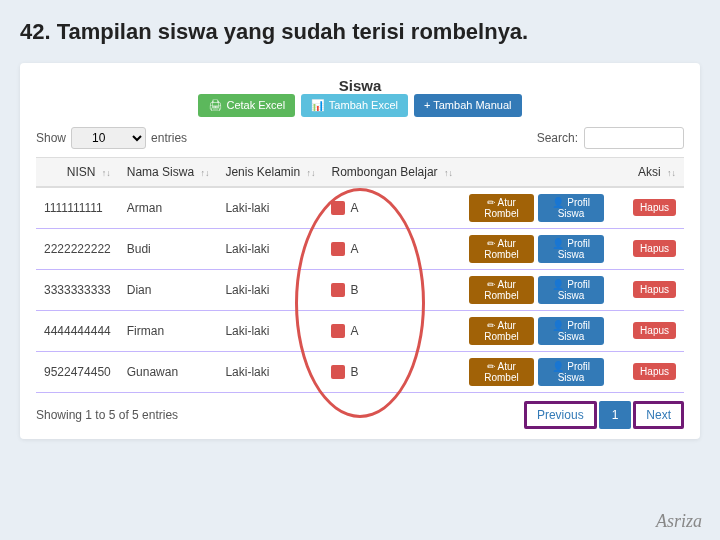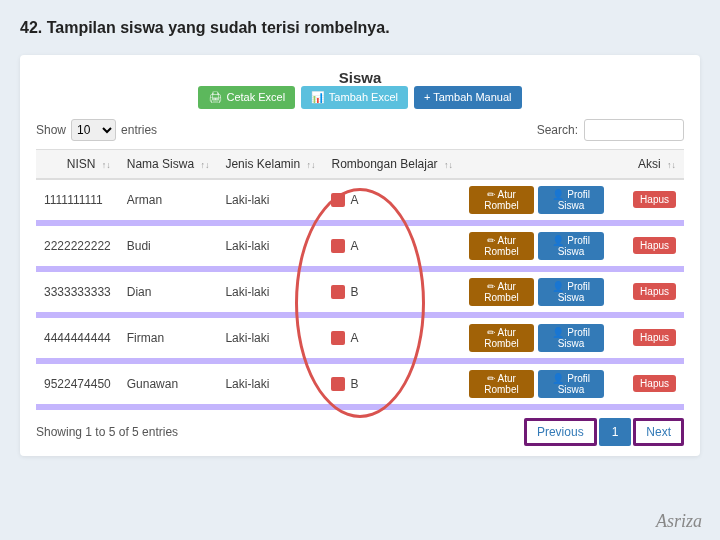--- a/index.html
+++ b/index.html
@@ -13,21 +13,21 @@
     }
 
     .page-container {
       width: 720px;
       height: 540px;
       background: #e8eef4;
       padding: 18px 20px 10px 20px;
     }
 
     .page-title {
-      font-size: 16px;
+      font-size: 22px;
       font-weight: bold;
       color: #222;
       margin-bottom: 16px;
       line-height: 1.3;
     }
 
     .card {
       background: #fff;
       border-radius: 4px;
       padding: 14px 16px 10px 16px;
@@ -81,21 +81,21 @@
 
     .show-entries {
       display: flex;
       align-items: center;
       gap: 5px;
       font-size: 12px;
       color: #555;
     }
 
     .show-entries select {
-      padding: 2px 1px;
+      padding: 2px 16px;
       font-size: 12px;
       border: 1px solid #ccc;
       border-radius: 3px;
     }
 
     .search-box {
       display: flex;
       align-items: center;
       gap: 6px;
       font-size: 12px;
@@ -132,21 +132,21 @@
     }
 
     th .sort-icon {
       font-size: 9px;
       color: #999;
       margin-left: 3px;
     }
 
     td {
       padding: 6px 8px;
-      border-bottom: 6px solid #c4b5fd;
+      border-bottom: 1px solid #c4b5fd;
       color: #444;
       font-size: 12px;
       vertical-align: middle;
     }
 
     .rombel-cell {
       display: flex;
       align-items: center;
       gap: 5px;
     }

